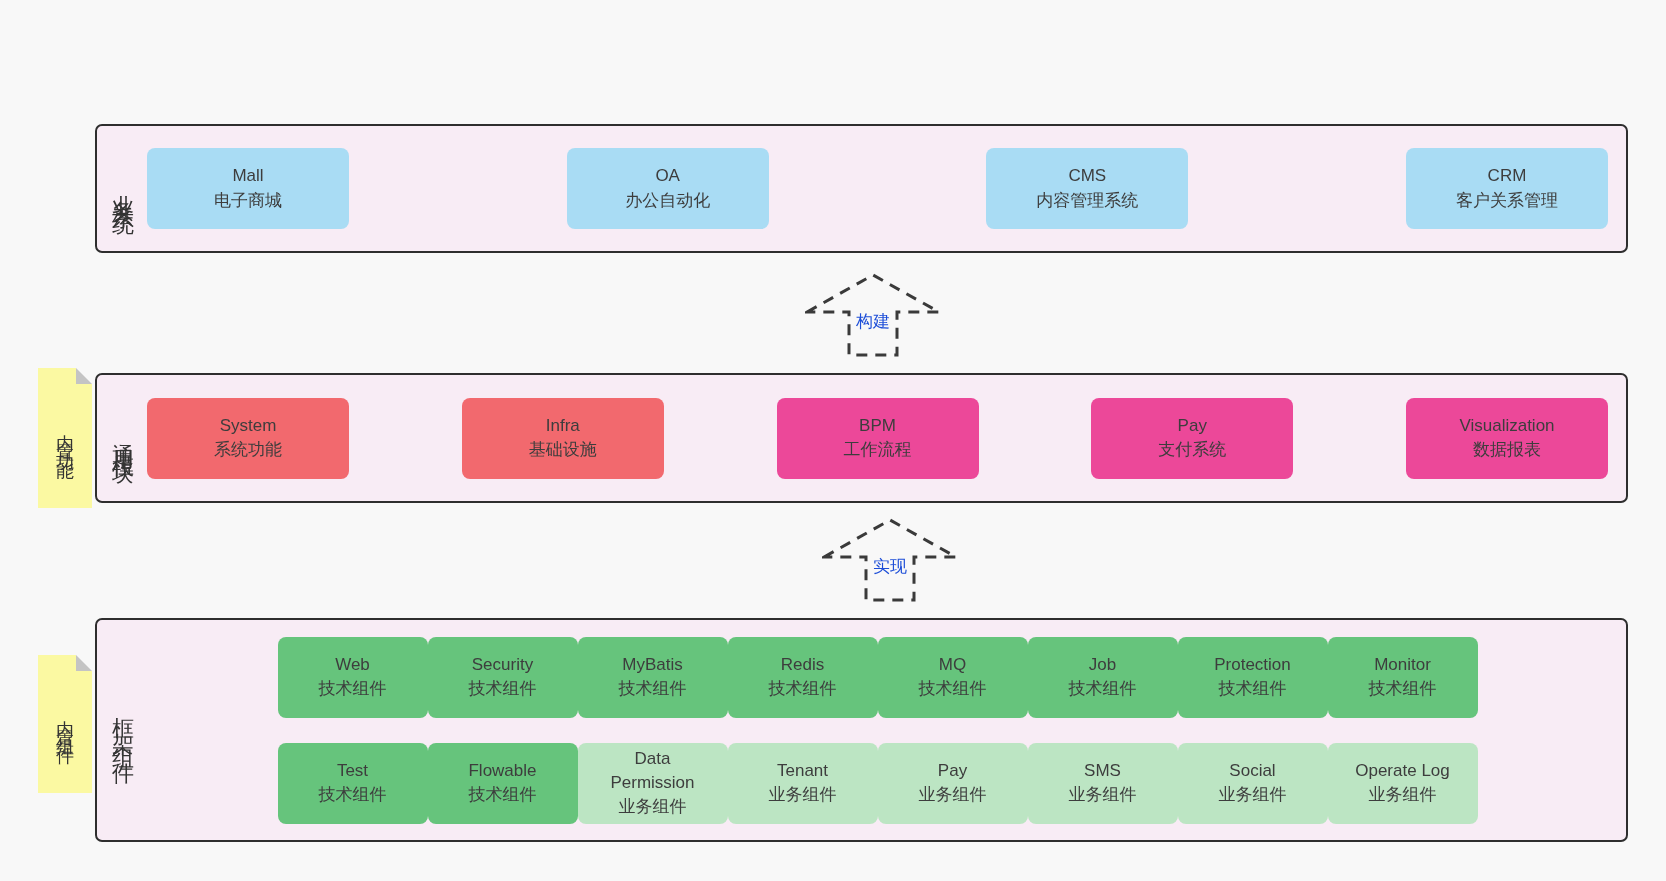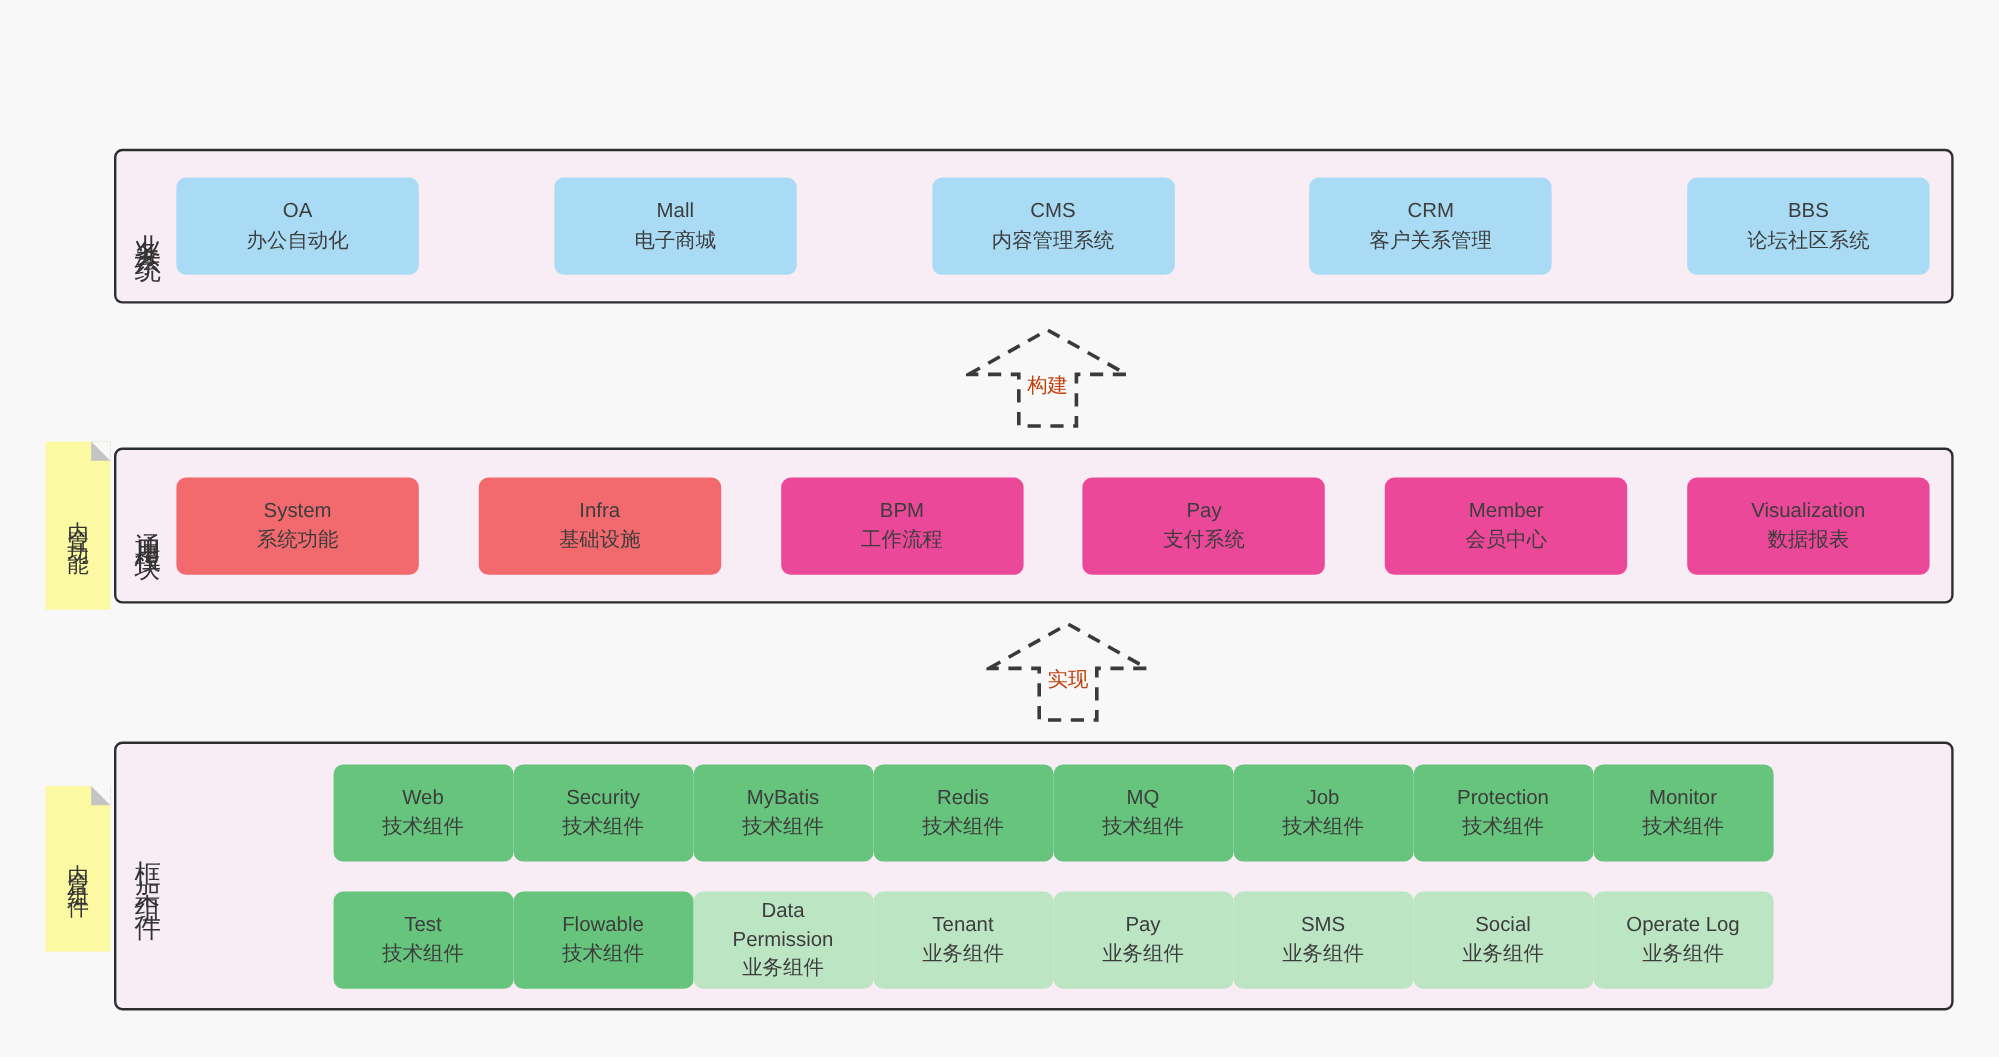--- a/index.html
+++ b/index.html
@@ -57,48 +57,44 @@
     content:"";position:absolute;top:0;right:0;width:0;height:0;
     border-style:solid;border-width:0 16px 16px 0;
     border-color:#f8f8f8 #f8f8f8 #c4c4c4 #c4c4c4;
   }
   .arrow{position:absolute;width:136px;height:86px;}
   .arrow-1{left:805px;top:272px;}
   .arrow-2{left:822px;top:517px;}
   .arrow svg{position:absolute;left:0;top:0;}
   .arrow-label{
     position:absolute;left:0;right:0;top:38px;text-align:center;
-    font-size:17px;color:#c2410c;
+    font-size:17px;color:#1d4ed8;
   }
 </style>
 </head>
 <body>
 
 <div class="layer layer-1">
   <div class="vtitle">业务系统</div>
   <div class="content">
     <div class="box b-wide b-blue">
+      <div class="bname">Mall</div>
+      <div class="bdesc">电子商城</div>
+    </div>
+    <div class="box b-wide b-blue">
       <div class="bname">OA</div>
       <div class="bdesc">办公自动化</div>
     </div>
     <div class="box b-wide b-blue">
-      <div class="bname">Mall</div>
-      <div class="bdesc">电子商城</div>
-    </div>
-    <div class="box b-wide b-blue">
       <div class="bname">CMS</div>
       <div class="bdesc">内容管理系统</div>
     </div>
     <div class="box b-wide b-blue">
       <div class="bname">CRM</div>
       <div class="bdesc">客户关系管理</div>
-    </div>
-    <div class="box b-wide b-blue">
-      <div class="bname">BBS</div>
-      <div class="bdesc">论坛社区系统</div>
     </div>
   </div>
 </div>
 
 <div class="arrow arrow-1">
   <svg width="136" height="86" viewBox="0 0 136 86">
     <polygon points="2,40 68,3 134,40 92,40 92,83 44,83 44,40" fill="none" stroke="#3a3a3a" stroke-width="3" stroke-dasharray="11 8"></polygon>
   </svg>
   <span class="arrow-label">构建</span>
 </div>
@@ -117,24 +113,20 @@
     </div>
     <div class="box b-wide b-pink">
       <div class="bname">BPM</div>
       <div class="bdesc">工作流程</div>
     </div>
     <div class="box b-wide b-pink">
       <div class="bname">Pay</div>
       <div class="bdesc">支付系统</div>
     </div>
     <div class="box b-wide b-pink">
-      <div class="bname">Member</div>
-      <div class="bdesc">会员中心</div>
-    </div>
-    <div class="box b-wide b-pink">
       <div class="bname">Visualization</div>
       <div class="bdesc">数据报表</div>
     </div>
   </div>
 </div>
 
 <div class="arrow arrow-2">
   <svg width="136" height="86" viewBox="0 0 136 86">
     <polygon points="2,40 68,3 134,40 92,40 92,83 44,83 44,40" fill="none" stroke="#3a3a3a" stroke-width="3" stroke-dasharray="11 8"></polygon>
   </svg>

